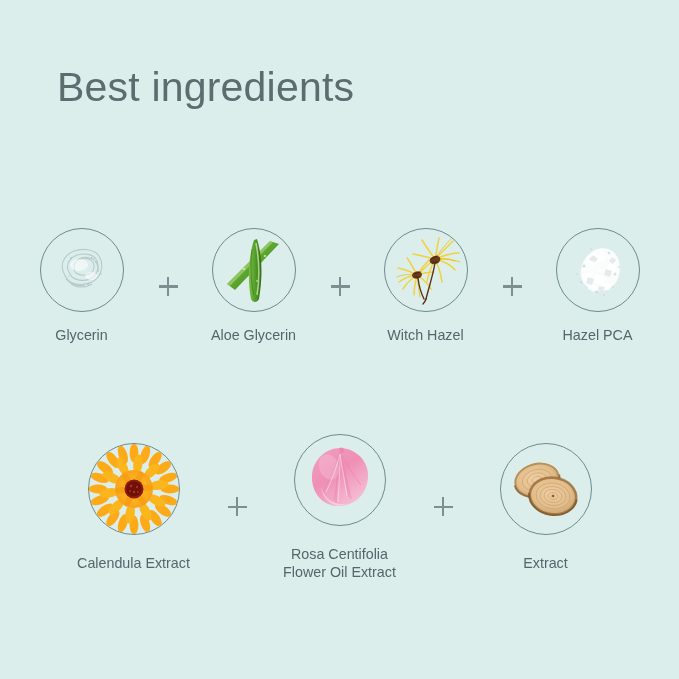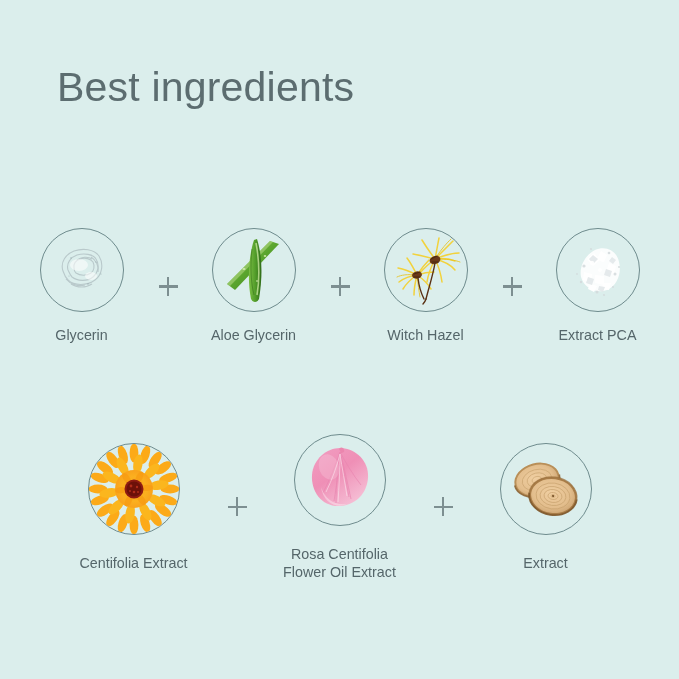--- a/index.html
+++ b/index.html
@@ -253,21 +253,21 @@
             <circle cx="20" cy="45" r="0.9"></circle>
             <circle cx="56" cy="58" r="1"></circle>
           </g>
           <g fill="#ffffff" opacity="0.9">
             <circle cx="35" cy="34" r="2.2"></circle>
             <circle cx="45" cy="31" r="1.8"></circle>
             <circle cx="43" cy="41" r="2"></circle>
           </g>
         </svg>
       </div>
-      <div class="label">Extract PCA</div>
+      <div class="label">Hazel PCA</div>
     </div>
 
   </div>
 
   <div class="row row-two">
 
     <div class="item">
       <div class="circle">
         <svg viewBox="0 0 90 90">
           <defs>
@@ -328,21 +328,21 @@
             <g fill="#b8301c" opacity="0.9">
               <circle cx="-3" cy="-3" r="1.4"></circle>
               <circle cx="3" cy="-2" r="1.2"></circle>
               <circle cx="0" cy="3" r="1.3"></circle>
               <circle cx="-4" cy="2" r="1"></circle>
               <circle cx="4" cy="3" r="1"></circle>
             </g>
           </g>
         </svg>
       </div>
-      <div class="label">Centifolia Extract</div>
+      <div class="label">Calendula Extract</div>
     </div>
 
     <div class="plus"></div>
 
     <div class="item">
       <div class="circle">
         <svg viewBox="0 0 90 90">
           <defs>
             <linearGradient id="petalGrad" x1="0.1" y1="0" x2="0.8" y2="1">
               <stop offset="0" stop-color="#f19cc0"></stop>

